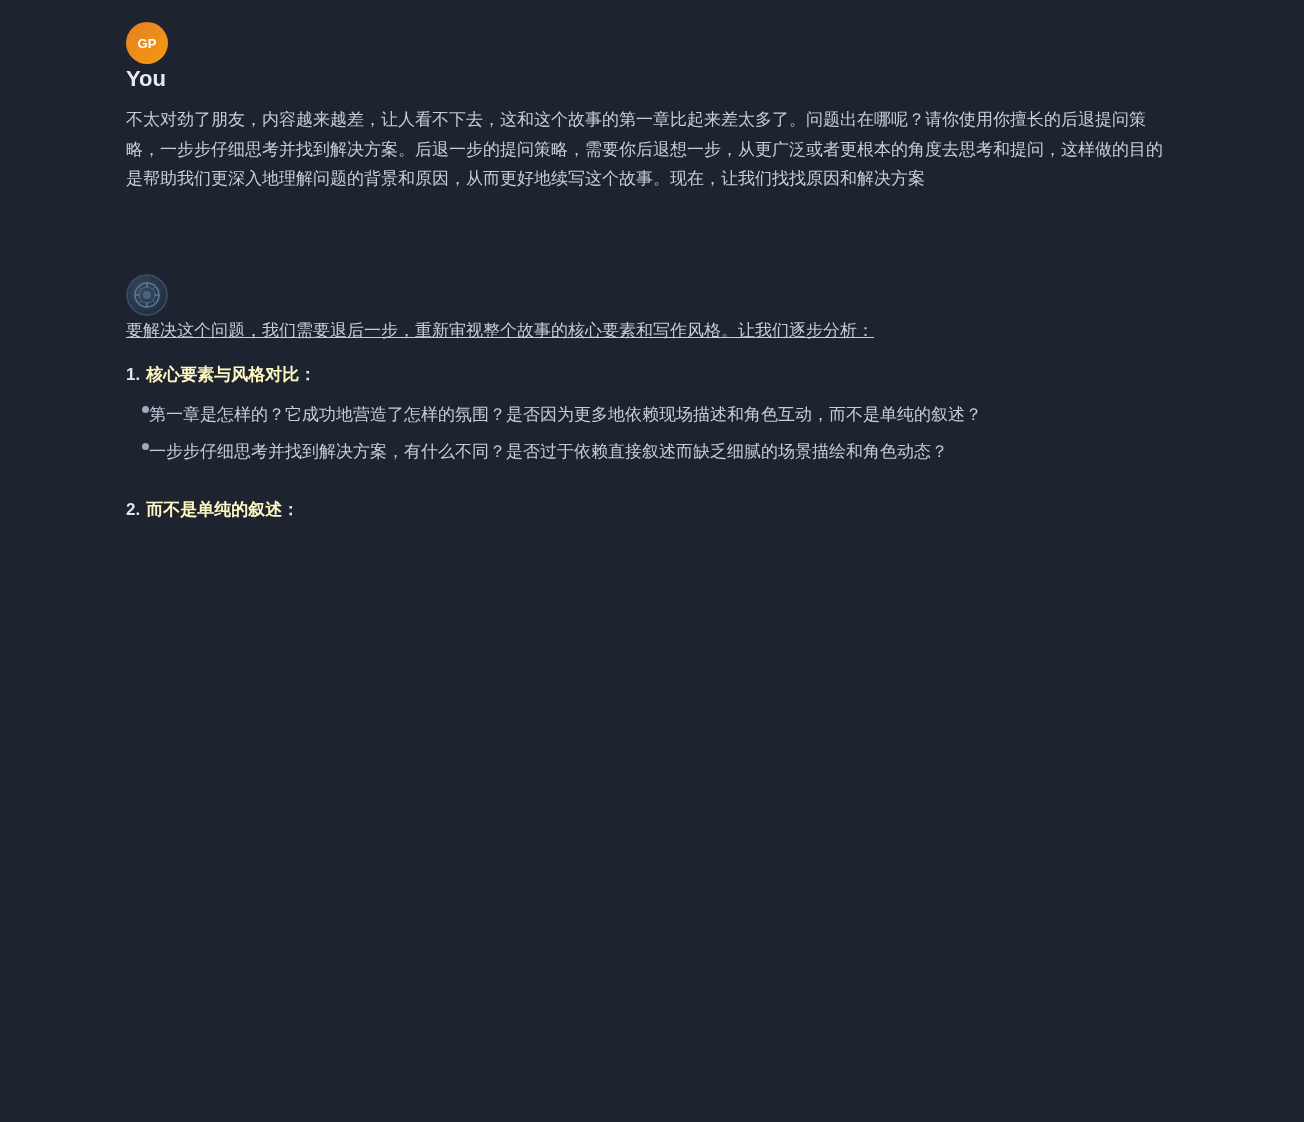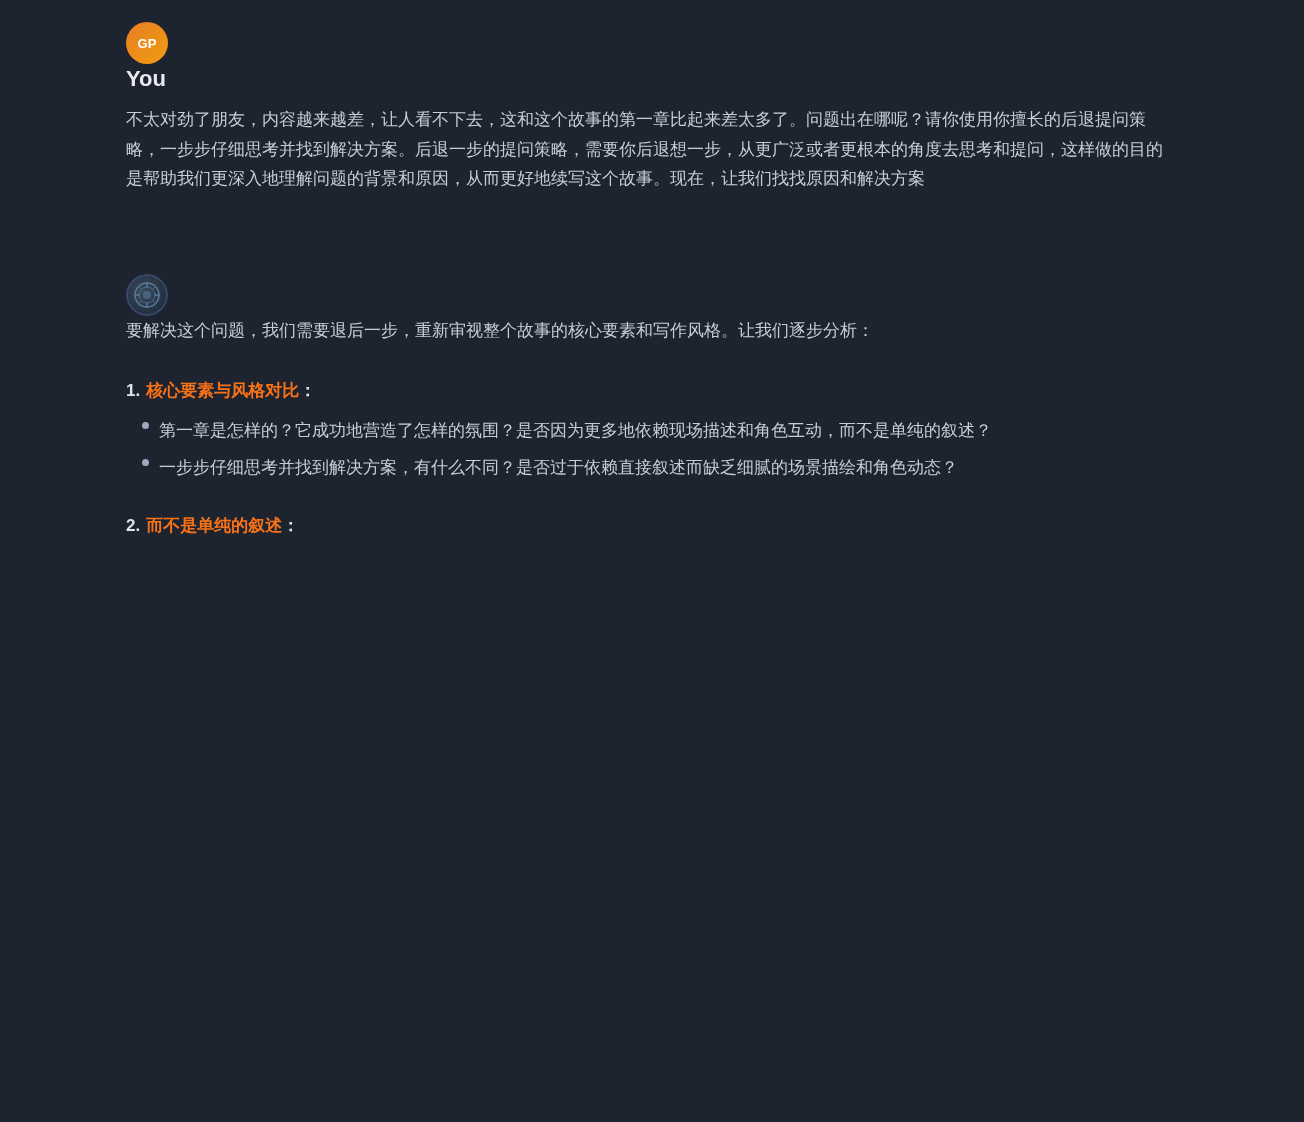--- a/index.html
+++ b/index.html
@@ -89,21 +89,22 @@
       font-size: 17px;
       line-height: 1.75;
       color: #c8ccd8;
     }
 
     .message-text p {
       margin-bottom: 18px;
     }
 
     .message-text .intro-para {
-      margin-bottom: 30px;
+      margin-bottom: 14px;
+      text-decoration: underline;
     }
 
     .section-list {
       list-style: none;
       padding: 0;
       margin: 0;
     }
 
     .numbered-item {
       display: flex;
@@ -132,35 +133,34 @@
       margin-bottom: 4px;
     }
 
     .bullet-item {
       display: flex;
       align-items: flex-start;
       font-size: 17px;
       line-height: 1.75;
       color: #c8ccd8;
       margin-bottom: 8px;
-      gap: 10px;
     }
 
     .bullet-dot {
       flex-shrink: 0;
       margin-top: 6px;
       width: 7px;
       height: 7px;
       border-radius: 50%;
       background-color: #a0a8c0;
     }
 
     .bold-text {
       font-weight: 700;
-      color: #f97316;
+      color: #fef9c3;
       margin-top: 32px;
     }
 
     .divider-space {
       height: 20px;
     }
   </style>
 </head>
 <body>
 

